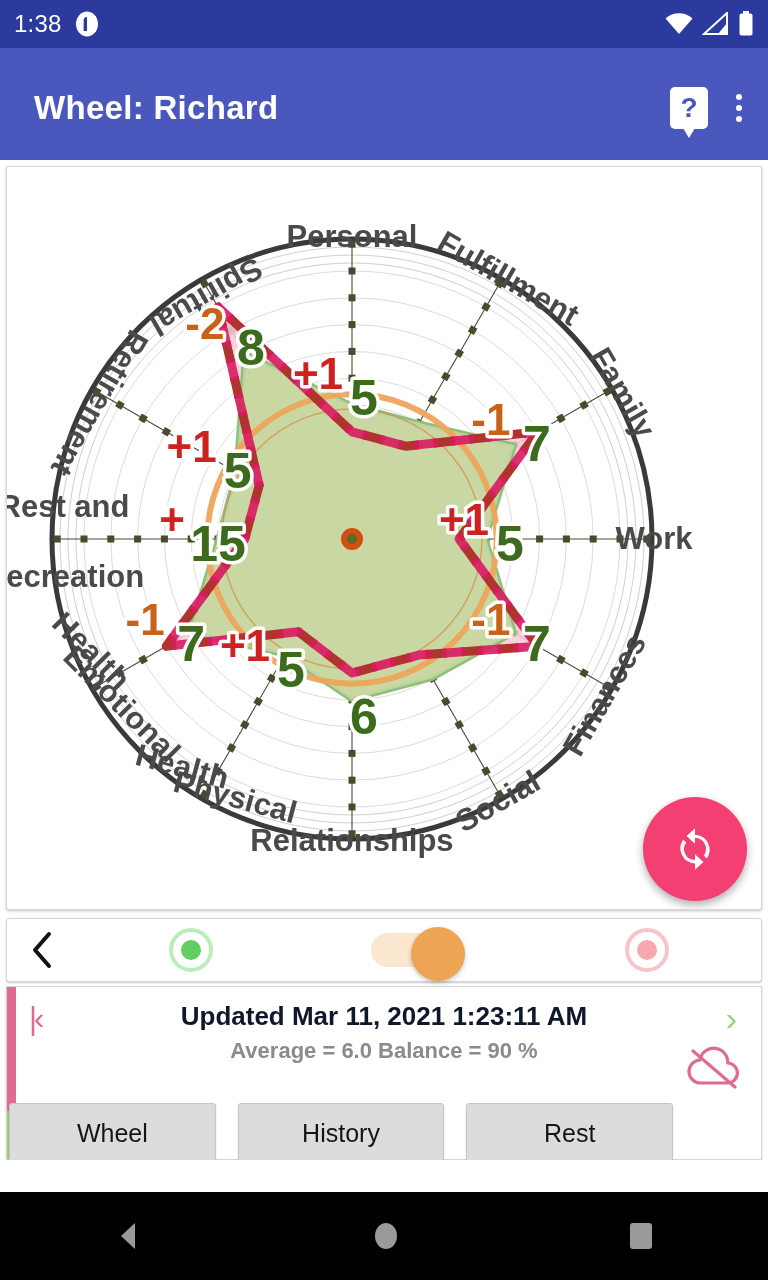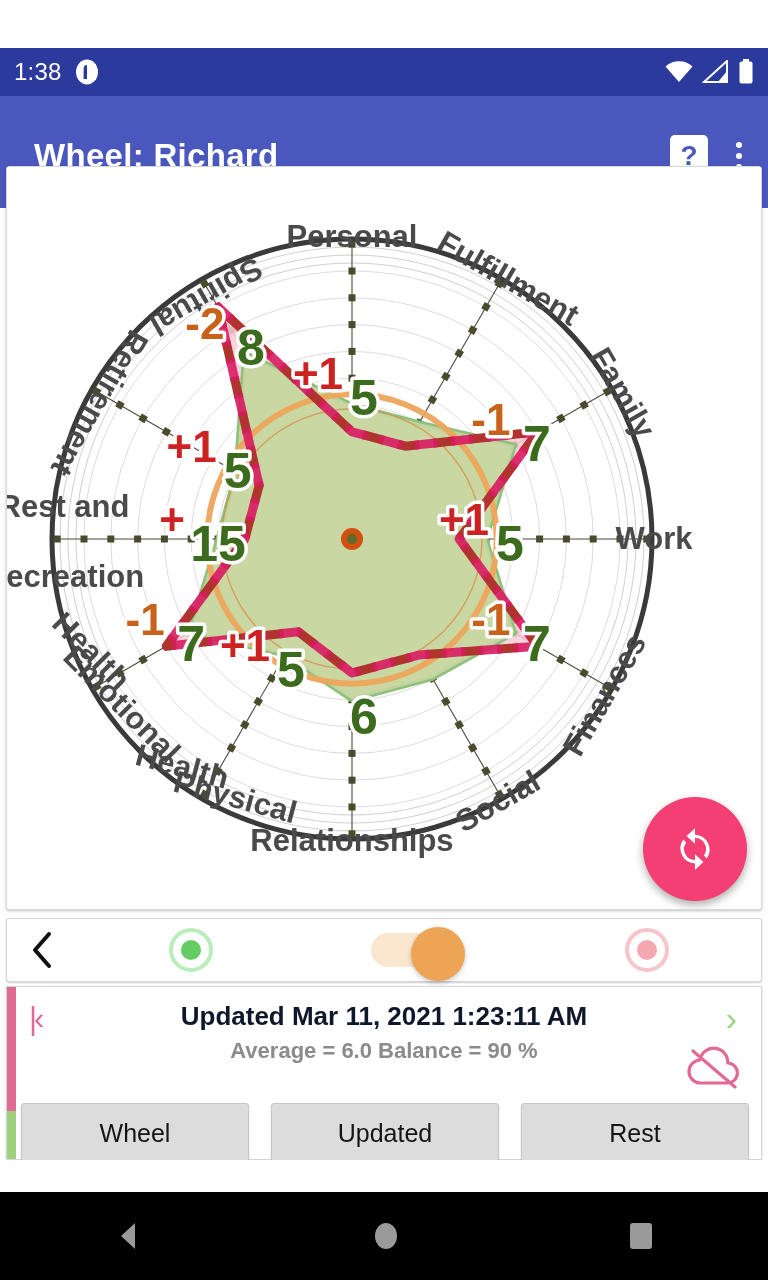--- a/index.html
+++ b/index.html
@@ -8,21 +8,21 @@
     font-family: "Liberation Sans", sans-serif;
     background:#ffffff;
     overflow:hidden;
     position:relative;
   }
 
   
   .status-bar{
     height:48px;width:768px;background:#2b3a9c;
     display:flex;align-items:center;justify-content:space-between;
-    padding:0 14px;color:#fff;margin-top:48px;
+    padding:0 14px;color:#fff;
   }
   .status-left{display:flex;align-items:center;gap:12px;}
   .status-clock{font-size:24px;font-weight:400;letter-spacing:.2px;}
   .status-right{display:flex;align-items:center;gap:8px;}
 
   
   .app-bar{
     height:112px;width:768px;background:#4a58bd;
     display:flex;align-items:center;padding:8px 26px 0 34px;color:#fff;
   }
@@ -108,21 +108,21 @@
   }
   .updated{
     text-align:center;color:#0f172a;font-size:26px;font-weight:700;margin-top:4px;
   }
   .avgline{
     text-align:center;color:#8b8b8b;font-size:22px;font-weight:700;margin-top:6px;
   }
   .cloud-off{position:absolute;right:18px;top:58px;}
 
   .btn-row{
-    position:absolute;left:14px;top:116px;width:728px;
+    position:absolute;left:2px;top:116px;width:664px;
     display:flex;gap:22px;
   }
   .tbtn{
     flex:1;height:60px;background:#dcdcdc;border:1px solid #c6c6c6;border-radius:3px;
     display:flex;align-items:center;justify-content:center;
     font-size:25px;color:#151515;box-shadow:0 2px 2px rgba(0,0,0,.16);
   }
 
   
   .sys-nav{
@@ -475,21 +475,21 @@
     <div class="avgline">Average = 6.0 Balance = 90 %</div>
     <div class="cloud-off">
       <svg width="58" height="44" viewBox="0 0 58 44">
         <path d="M16 38 h26 a10 10 0 0 0 0.8 -20 A14 14 0 0 0 15 15 A11 11 0 0 0 16 38 z" fill="none" stroke="#e06a92" stroke-width="3.2" stroke-linejoin="round"></path>
         <line x1="8" y1="6" x2="50" y2="42" stroke="#e06a92" stroke-width="3.2" stroke-linecap="round"></line>
       </svg>
     </div>
   </div>
   <div class="btn-row">
     <div class="tbtn">Wheel</div>
-    <div class="tbtn">Updated</div>
+    <div class="tbtn">History</div>
     <div class="tbtn">Rest</div>
   </div>
 </div>
 
 <div class="nav-gap"></div>
 
 <div class="sys-nav">
   <svg width="34" height="34" viewBox="0 0 34 34">
     <path d="M23 4 L9 17 L23 30 Z" fill="#9a9a9a"></path>
   </svg>

